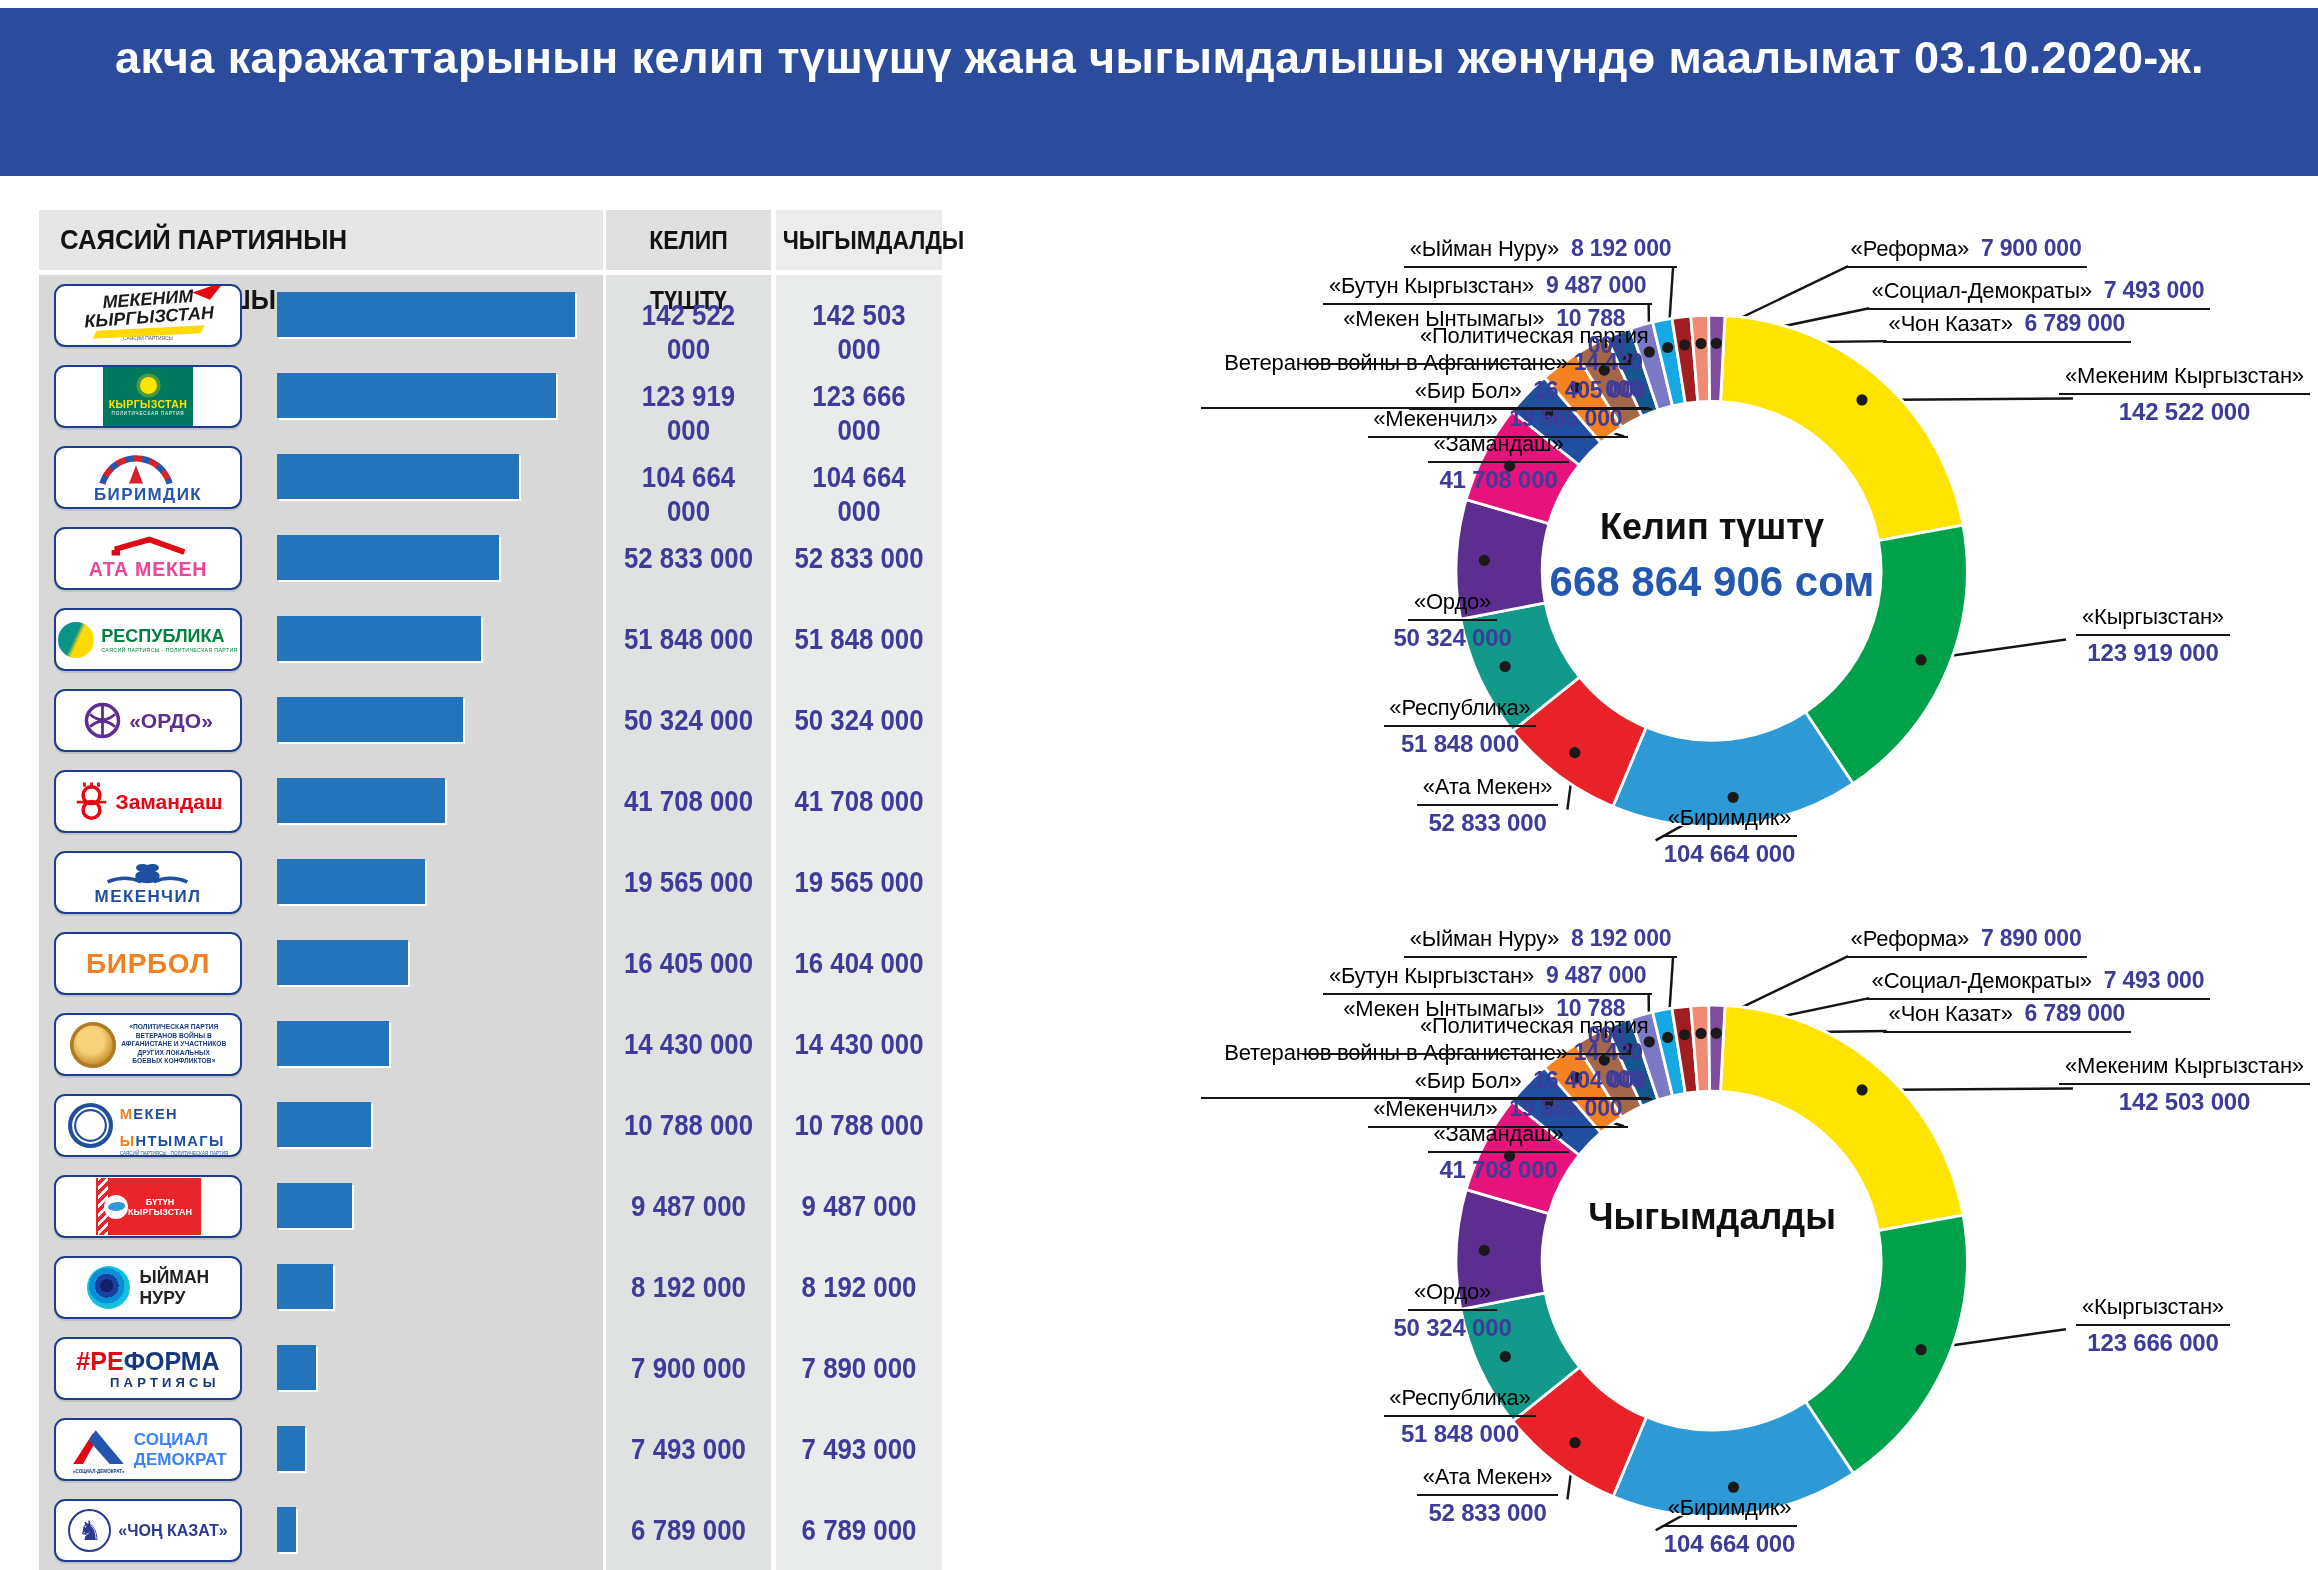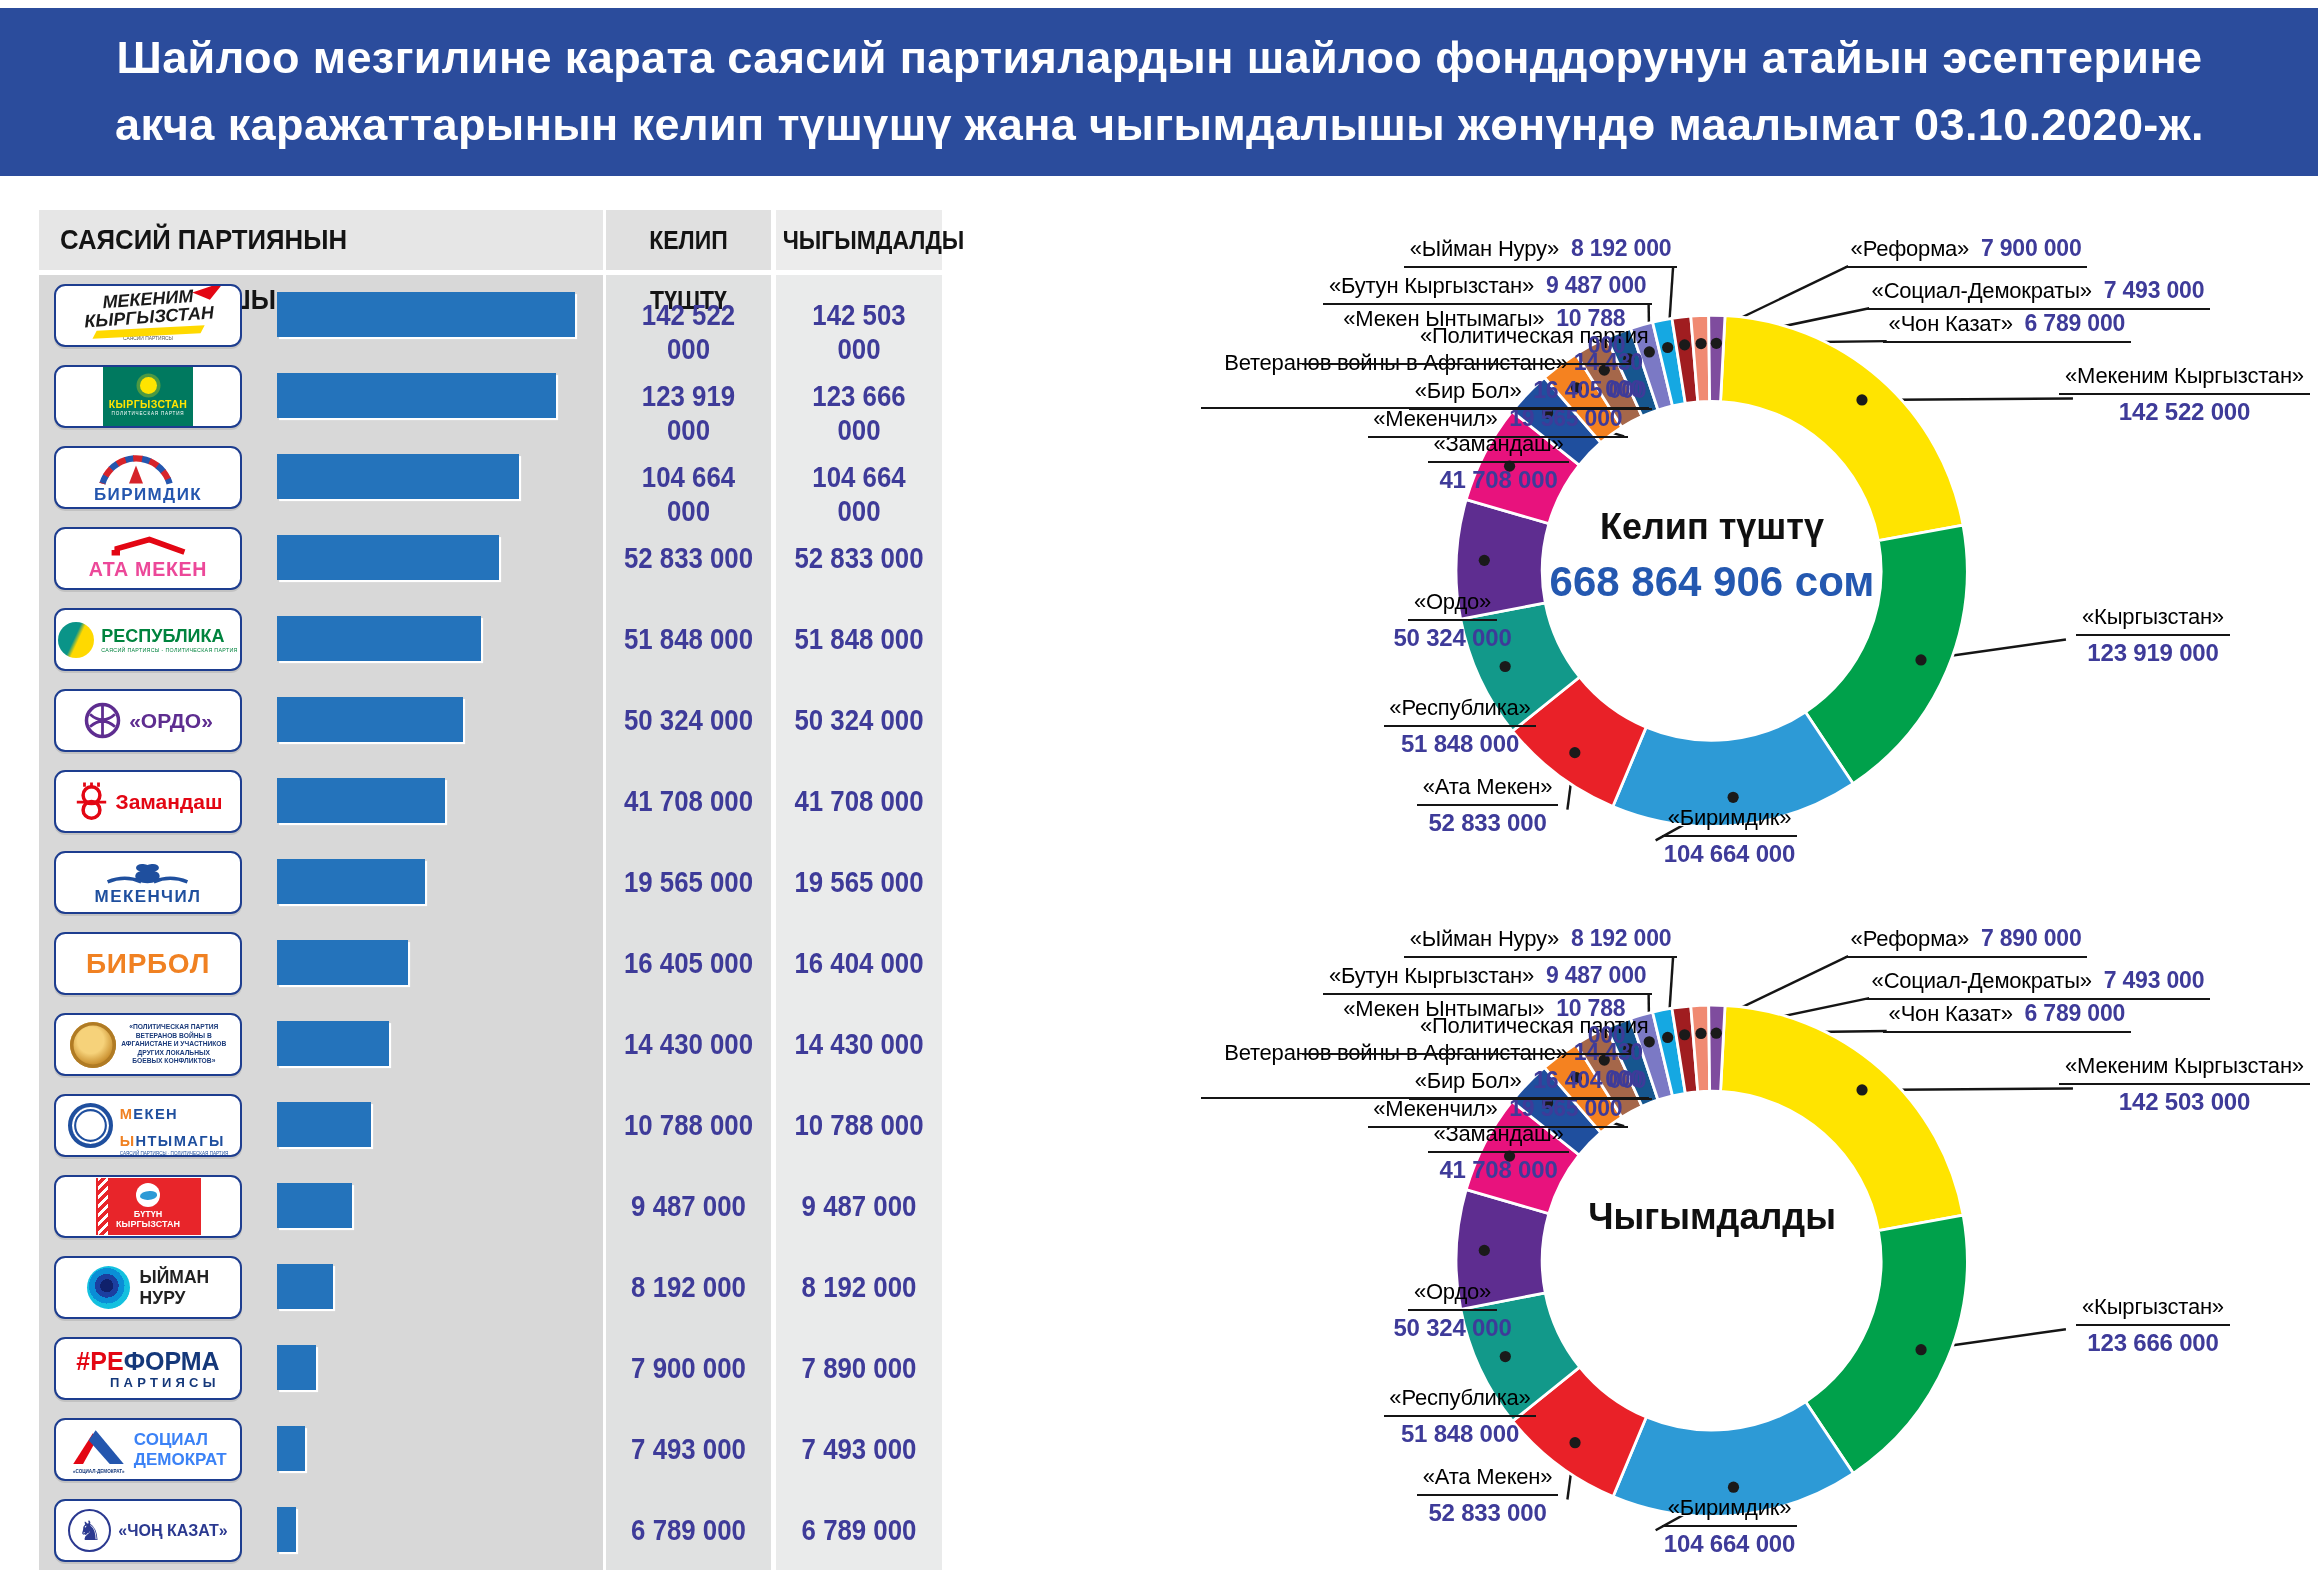--- a/index.html
+++ b/index.html
@@ -78,21 +78,21 @@
   .lg-vet .txt{font-size:6.7px;line-height:8.4px;font-weight:800;color:#1a3a7a;text-align:center;}
 
   .lg-my{display:flex;align-items:center;gap:7px;}
   .lg-my .ring{width:45px;height:45px;border-radius:50%;border:4.9px solid #1f4f9e;box-sizing:border-box;
                box-shadow:inset 0 0 0 2.1px #fff,inset 0 0 0 4.2px #1f4f9e;flex:0 0 auto;}
   .lg-my .l{font-weight:900;font-size:14.7px;line-height:16px;color:#1f4f9e;letter-spacing:1.4px;margin-top:11px;}
   .lg-my .l .or{color:#f08122;}
   .lg-my .s{font-size:4.6px;color:#1f4f9e;margin-top:1.4px;}
 
   .lg-butun{width:105px;height:57px;background:#e8252a;position:relative;display:flex;
-            flex-direction:column;align-items:center;justify-content:center;}
+            flex-direction:row;align-items:center;justify-content:center;}
   .lg-butun .orn{position:absolute;left:2.8px;top:0;width:9.8px;height:100%;
                  background:repeating-linear-gradient(135deg,#fff 0 2.8px,rgba(255,255,255,0) 2.8px 6.3px);}
   .lg-butun .circ{width:24px;height:24px;background:#fff;border-radius:50%;display:flex;
                   align-items:center;justify-content:center;}
   .lg-butun .map{width:17px;height:9px;background:#2d9ad6;border-radius:60% 40% 55% 45%;}
   .lg-butun .t{color:#fff;font-weight:900;font-size:9px;line-height:9.8px;text-align:center;margin-top:2.8px;}
 
   .lg-yn{display:flex;align-items:center;gap:9.8px;}
   .lg-yn .eye{width:43px;height:43px;border-radius:50%;flex:0 0 auto;
       background:radial-gradient(circle at 46% 46%,#10216b 0 20%,#1b3fa0 20% 36%,#0a8ed6 36% 54%,#13c0df 54% 72%,#7fe3ea 72% 88%,#d8f7f5 88%);}
@@ -129,21 +129,20 @@
   .dlabel .lvalue{display:block;font-weight:800;color:#3e3b99;font-size:24px;margin-top:3.5px;}
   .dlabel .nline{display:block;}
 </style>
 </head>
 <body>
 
 <div id="stage">
 
   <header id="banner">
     <div class="wrap">
-      <div class="bl">Шайлоо мезгилине карата саясий партиялардын шайлоо фонддорунун атайын эсептерине</div>
       <div class="bl">акча каражаттарынын келип түшүшү жана чыгымдалышы жөнүндө маалымат 03.10.2020-ж.</div>
     </div>
   </header>
 
   <section id="table">
     <div class="colbg hd hd1"></div>
     <div class="colbg hd hd2"></div>
     <div class="colbg hd hd3"></div>
     <div class="colbg bd1"></div>
     <div class="colbg bd2"></div>

